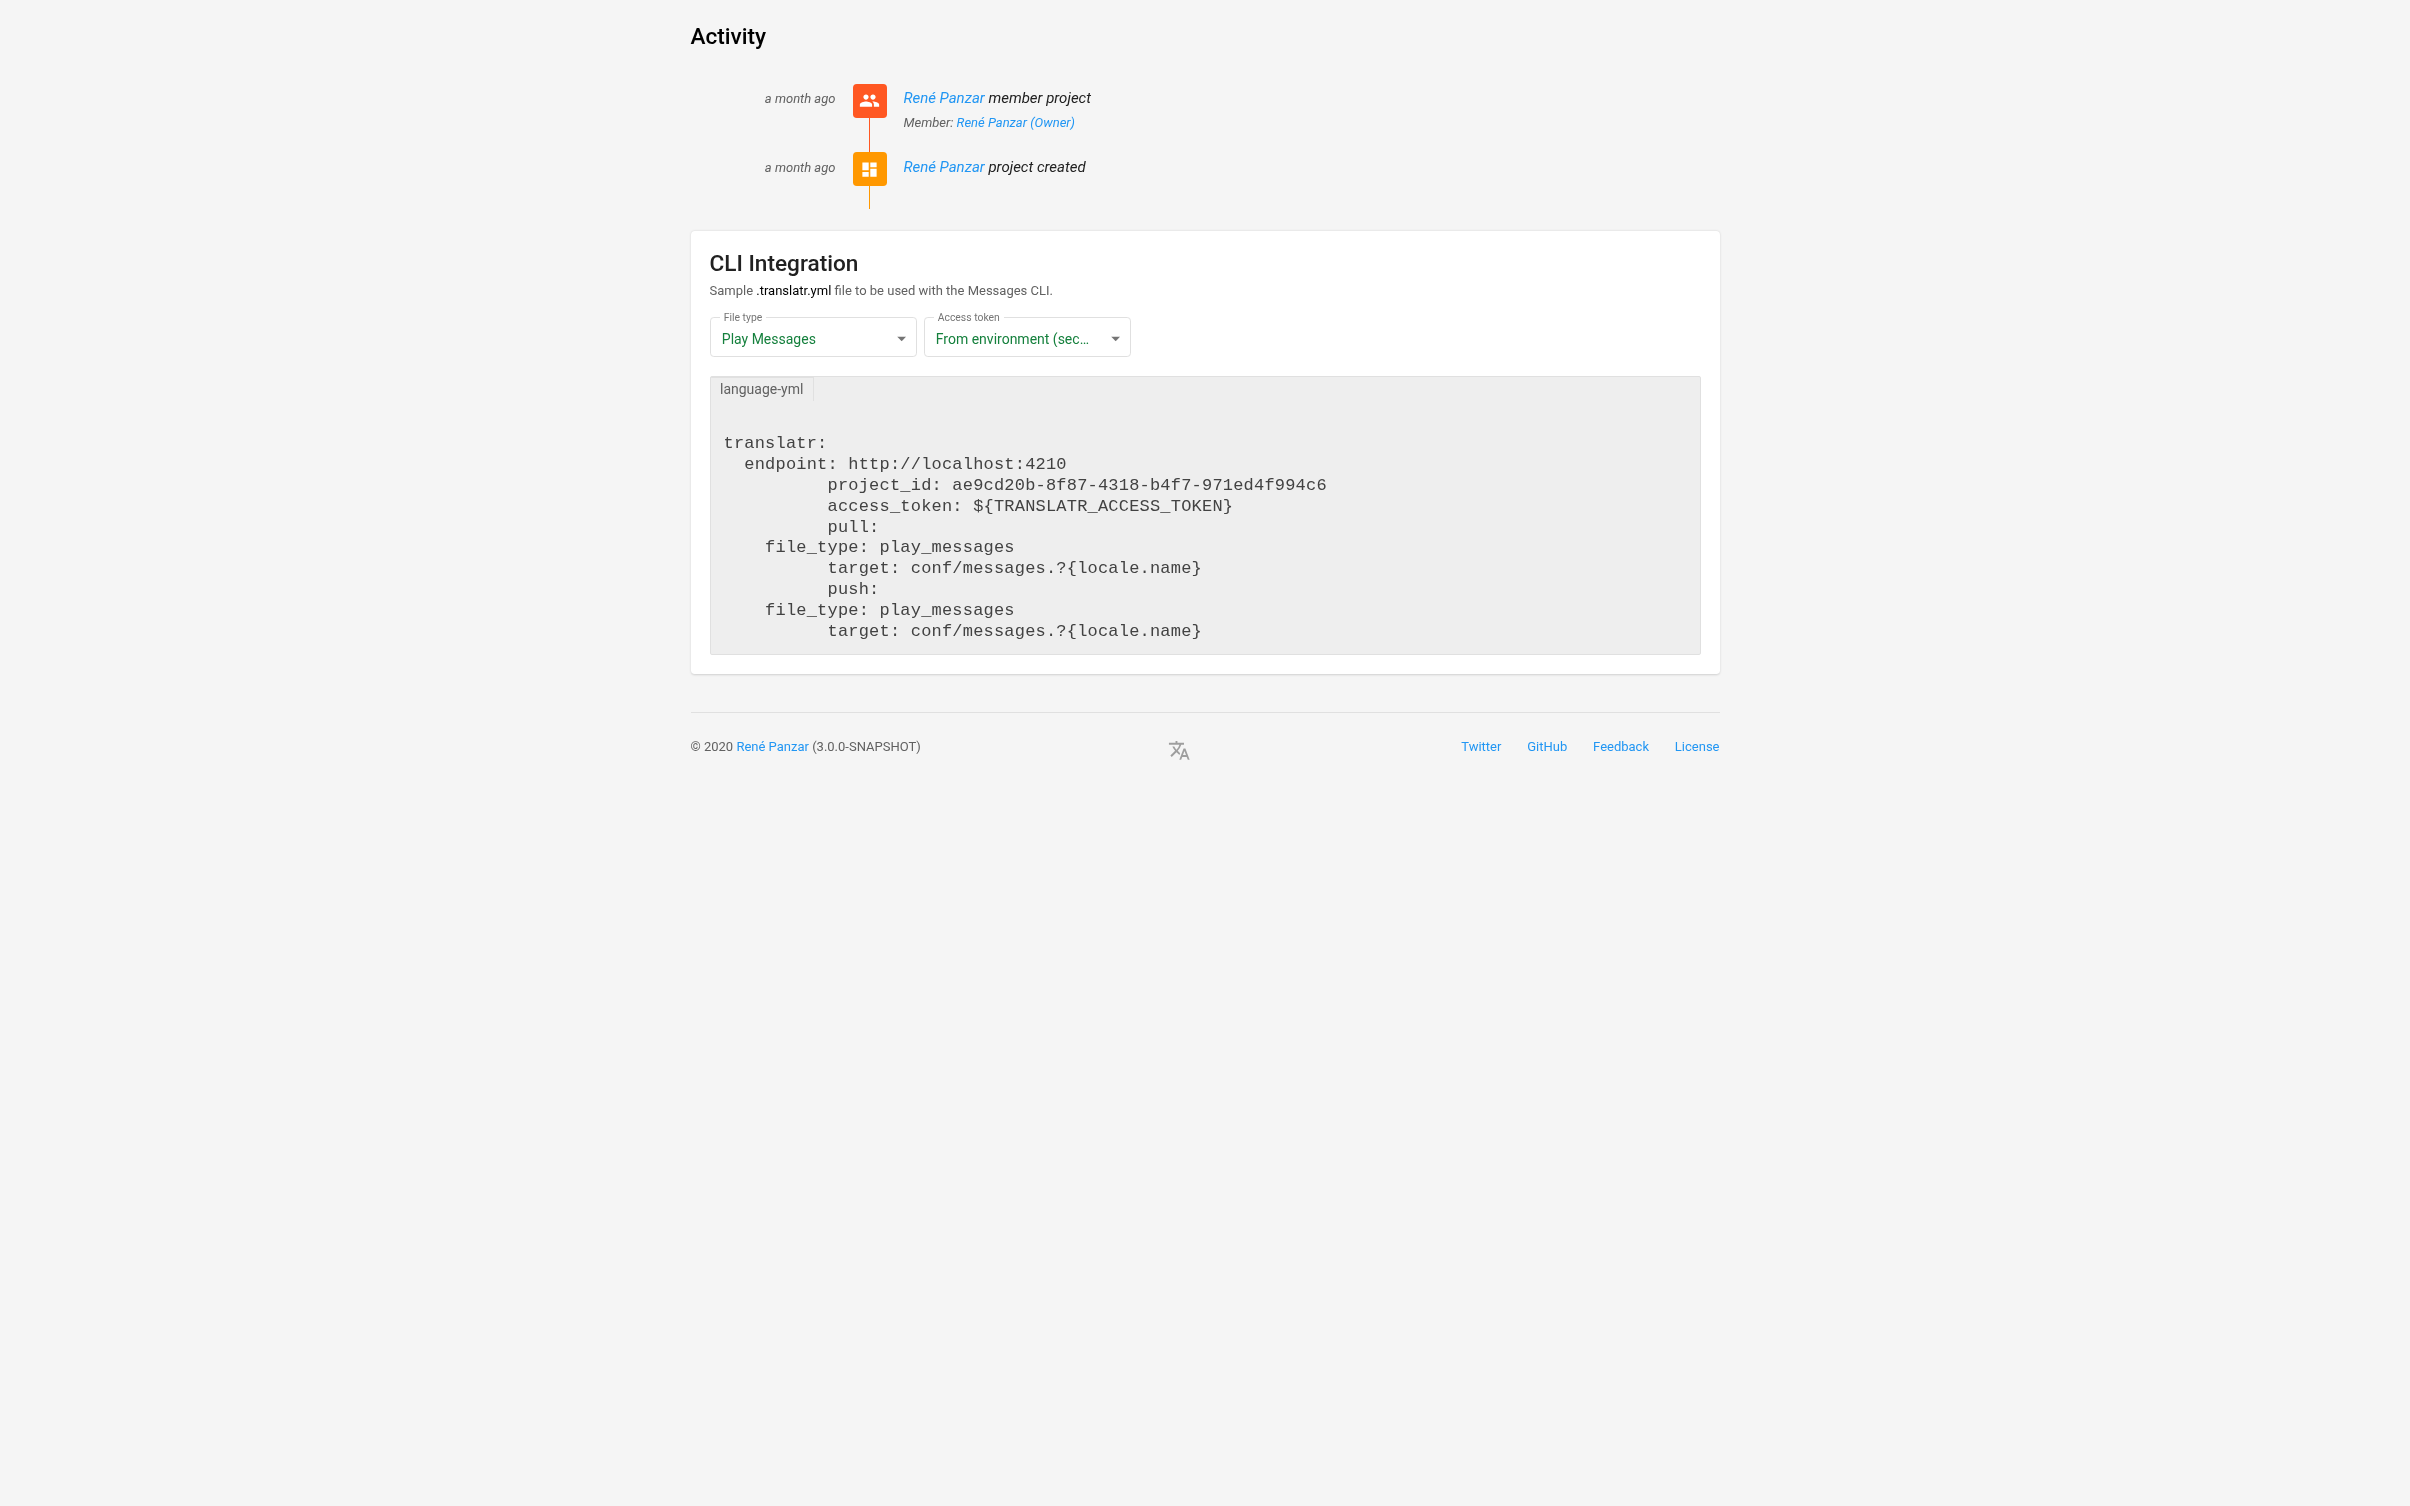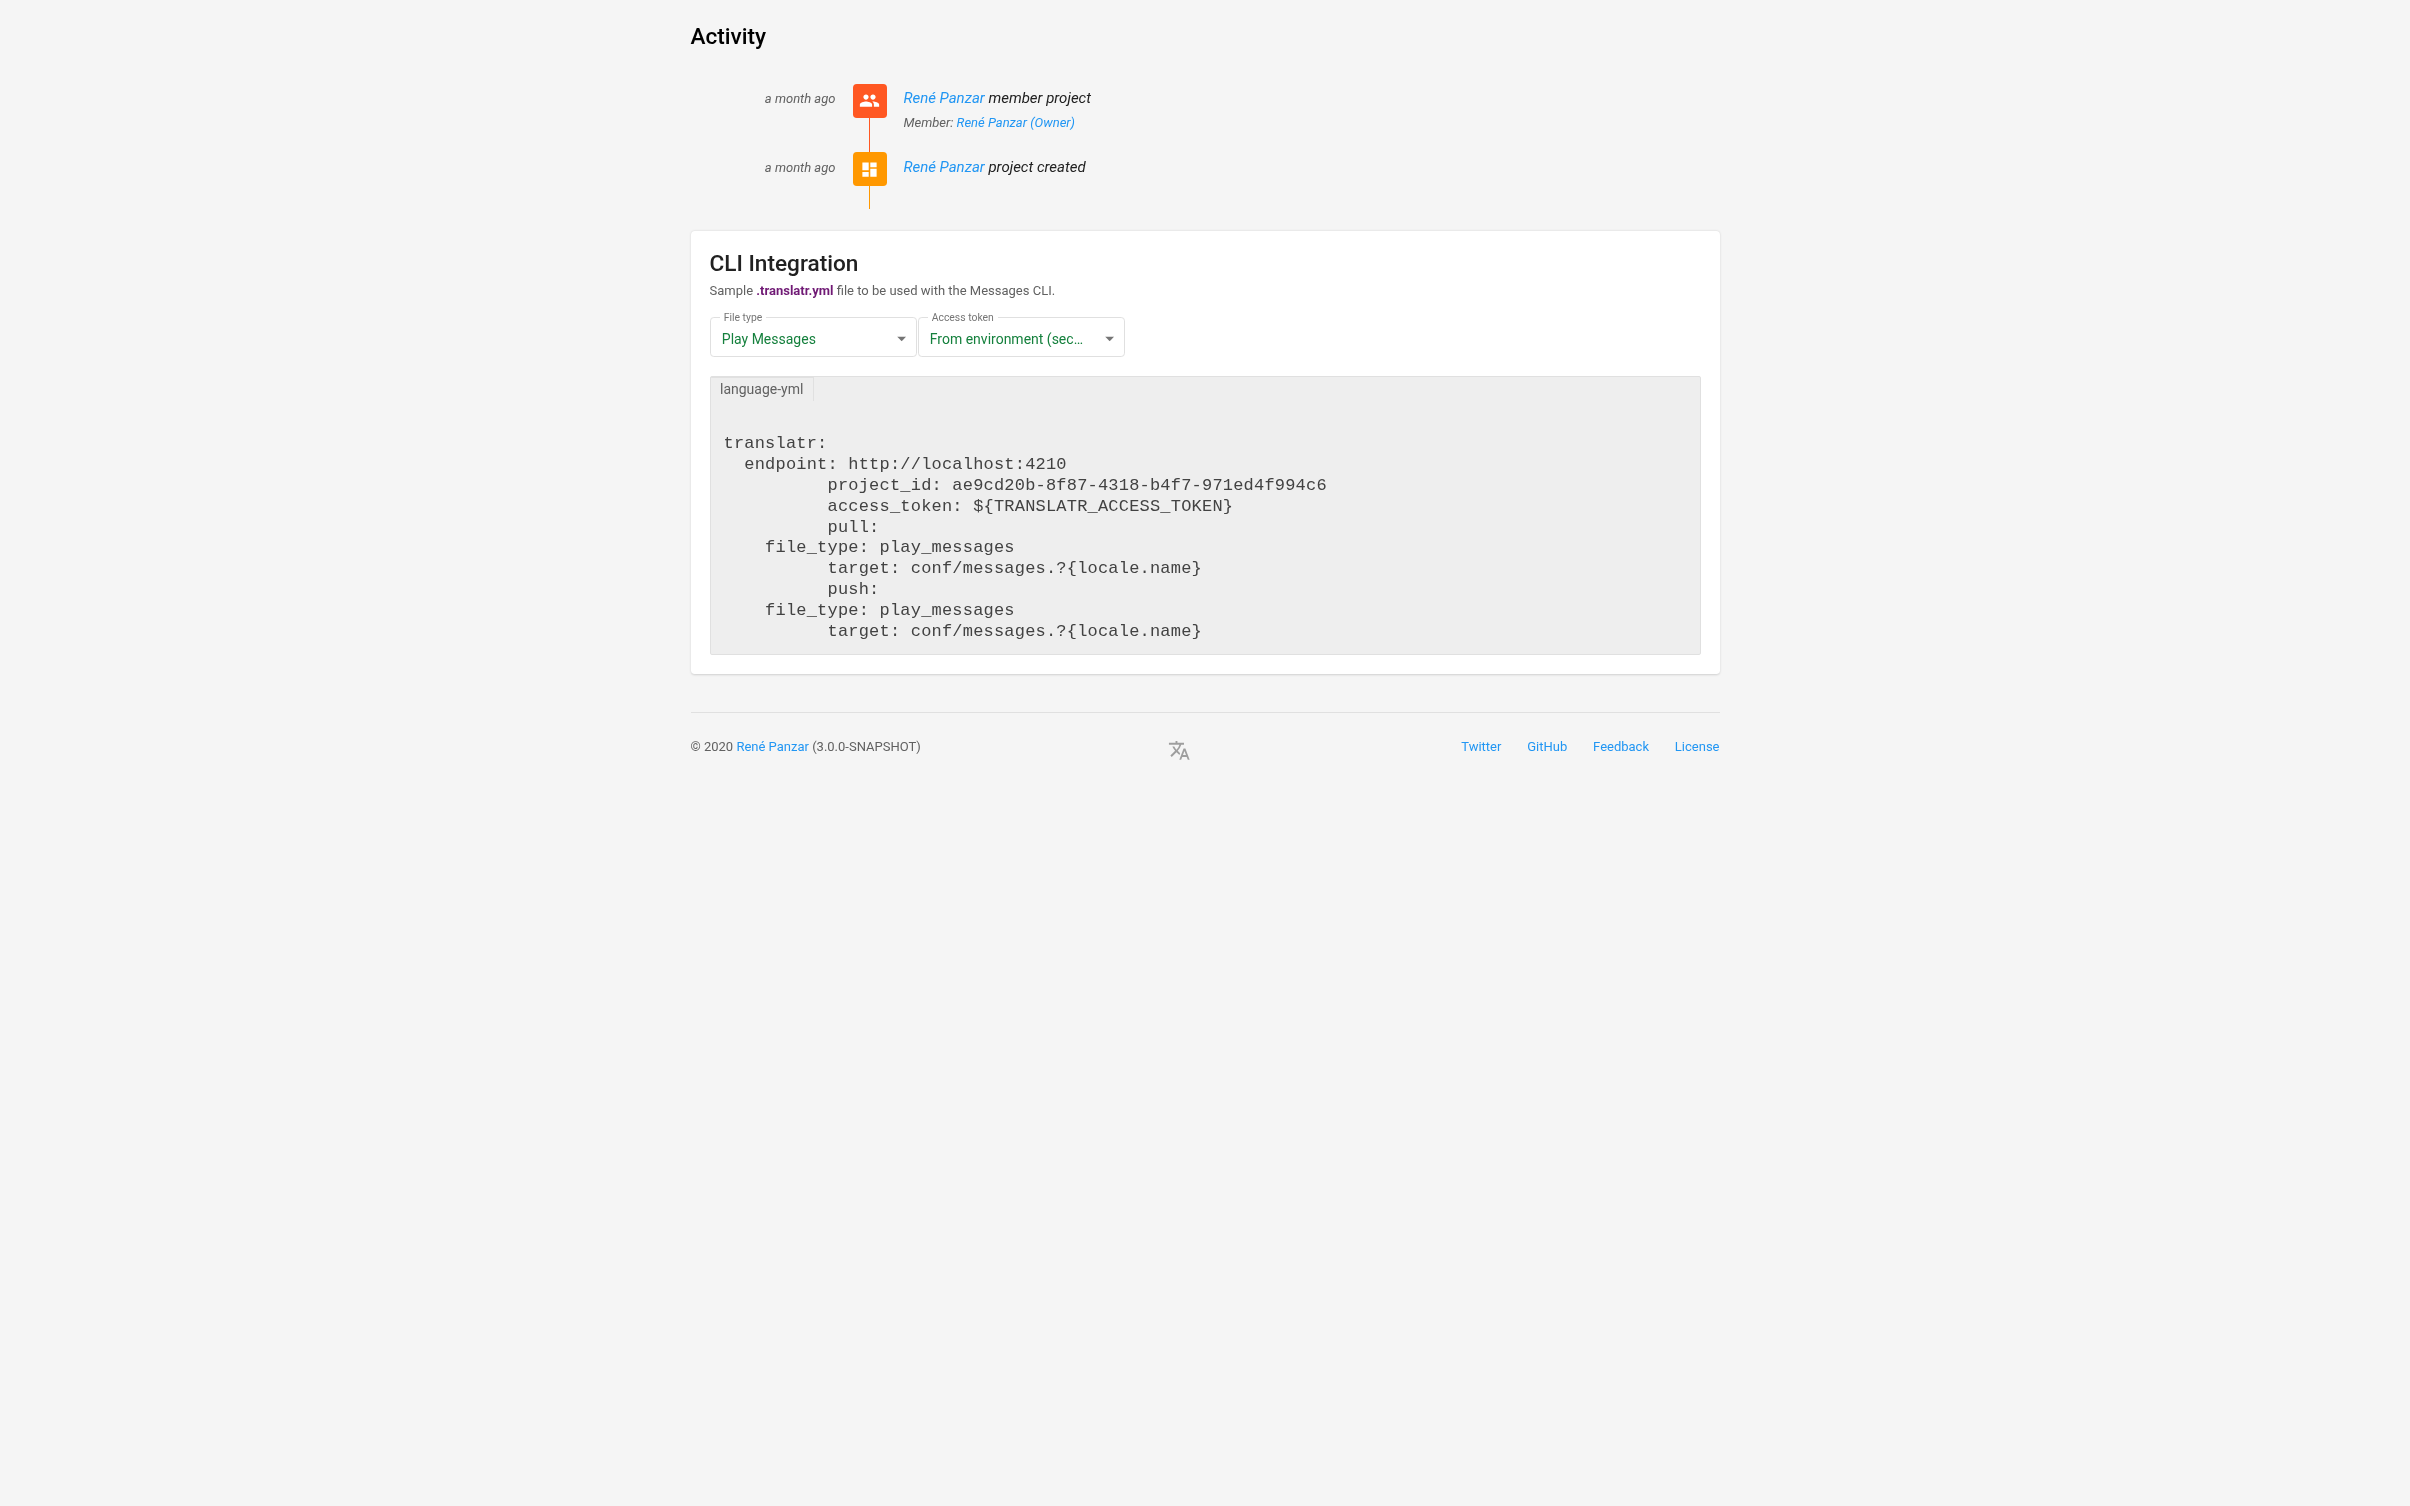--- a/index.html
+++ b/index.html
@@ -101,24 +101,24 @@
   font-size: 22.6px;
   font-weight: 500;
   color: #212121;
   margin-bottom: 5.6px;
 }
 .card-sub {
   font-size: 13px;
   color: #616161;
   margin-bottom: 19px;
 }
-.card-sub .strong { font-weight: 700; color: #701a75; }
+.card-sub .strong { font-weight: 400; color: #000000; }
 .selects-row {
   display: flex;
-  gap: 1px;
+  gap: 7px;
   margin-bottom: 19px;
 }
 .select-wrap {
   position: relative;
   border: 0.9px solid #e0e0e0;
   border-radius: 3.8px;
   padding: 13px 34px 9.4px 11.3px;
   min-width: 207px;
   background: #fff;
 }

